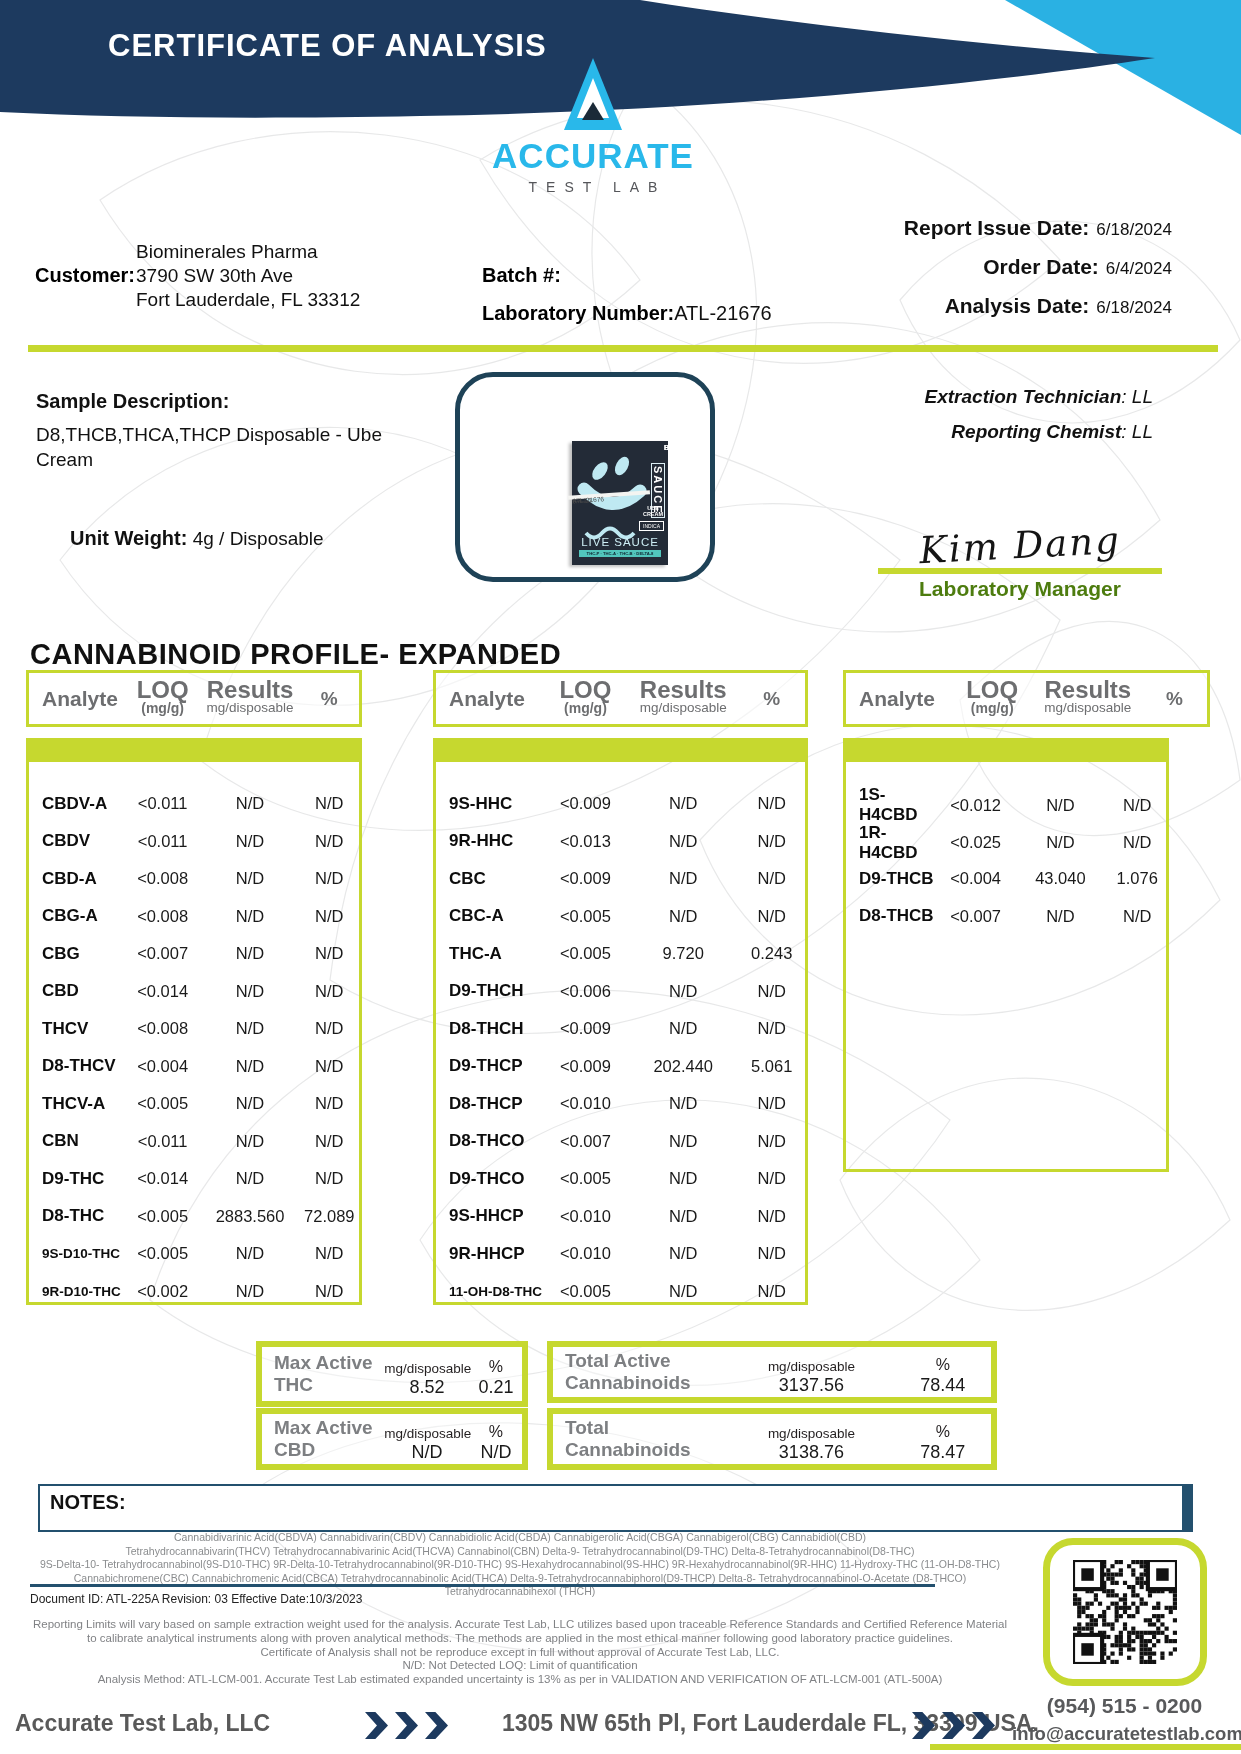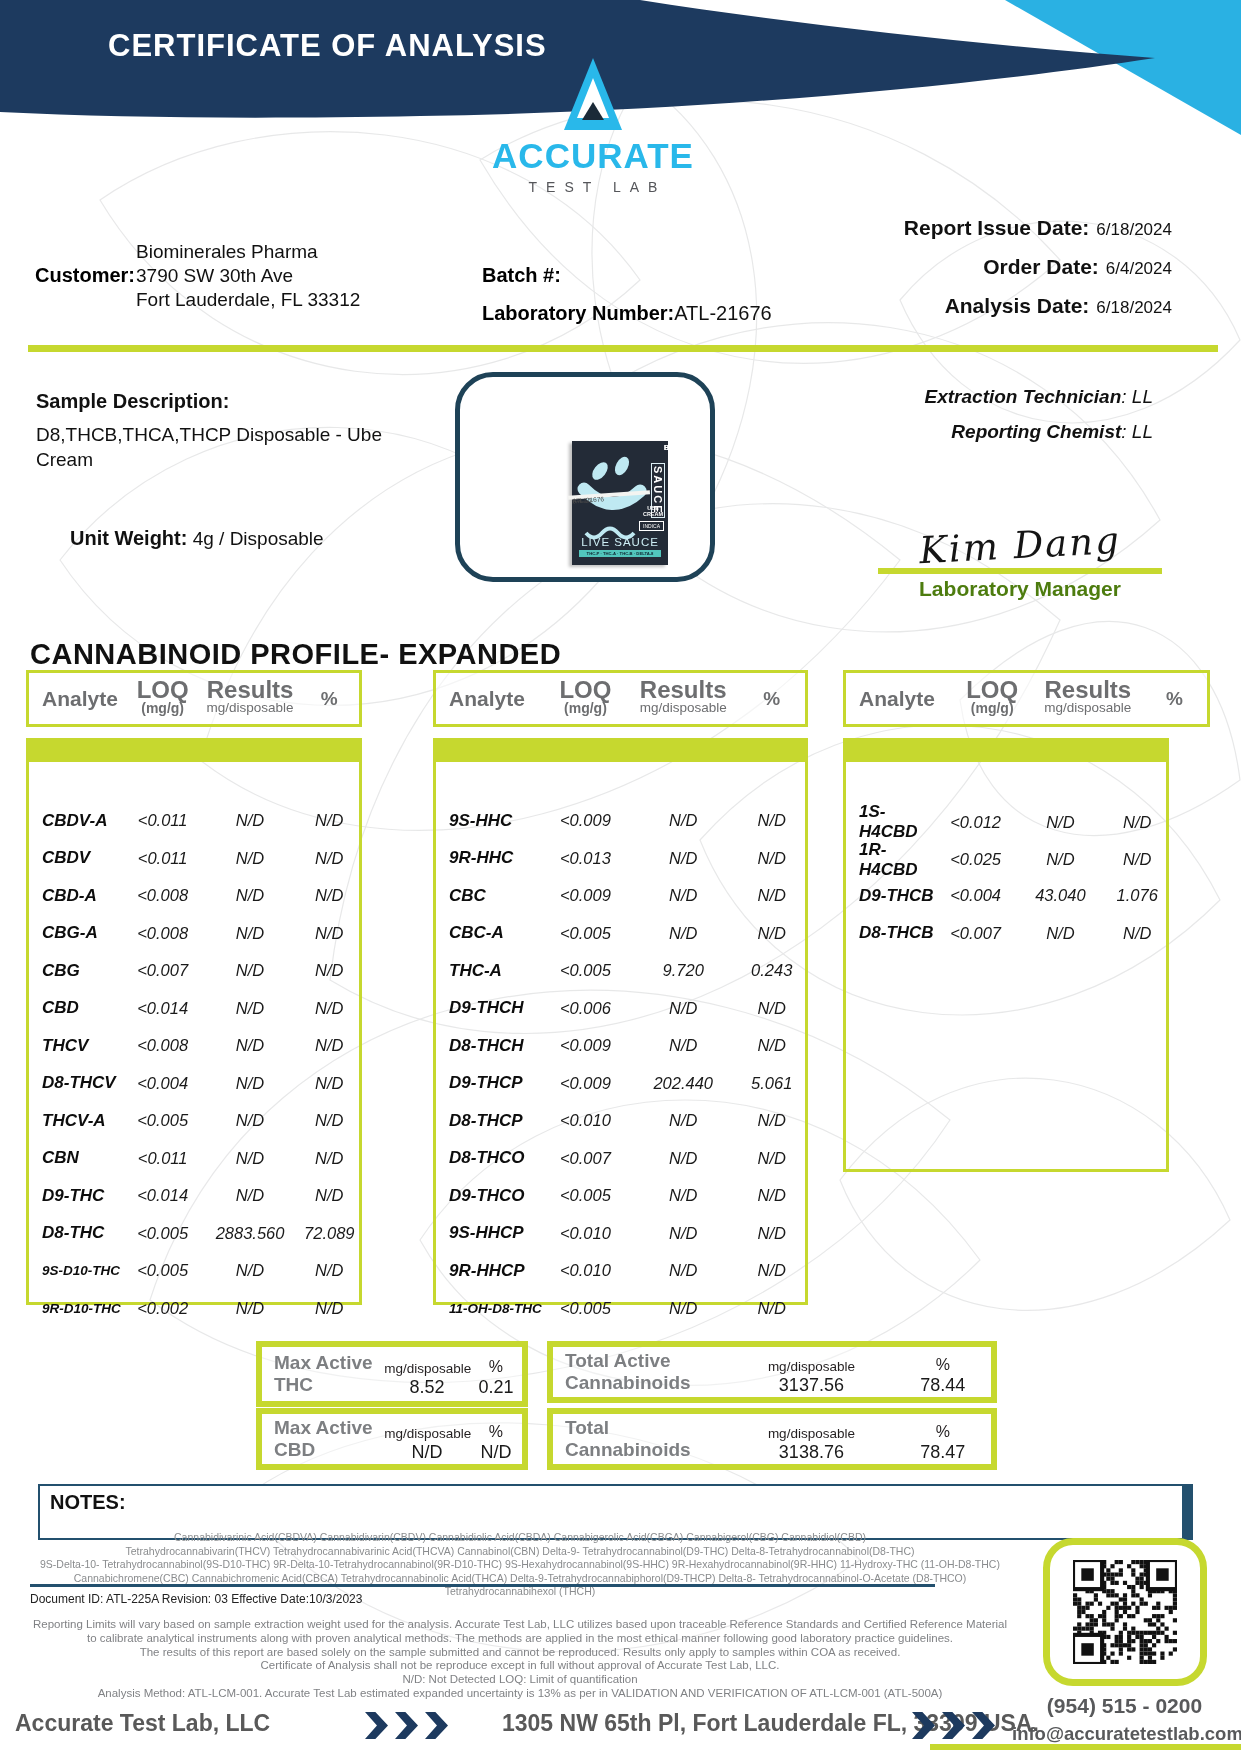--- a/index.html
+++ b/index.html
@@ -64,37 +64,37 @@
             display:grid;grid-template-columns:29% 23% 30% 18%;align-items:center;color:#6d6e70;
             background:rgba(255,255,255,.55);z-index:2;}
   .th-analyte{font-size:21px;font-weight:bold;padding-left:13px;}
   .th-stack{text-align:center;line-height:18px;}
   .th-stack .t1{font-size:24px;font-weight:bold;}
   .th-stack .t2{font-size:14px;font-weight:bold;}
   .th-stack .t2r{font-size:13.5px;font-weight:normal;}
   .th-pct{font-size:19px;font-weight:bold;text-align:center;}
   .tbl-body{position:absolute;top:738px;border:3px solid #c6d82f;box-sizing:border-box;z-index:2;}
   .lime-bar{height:21px;background:#c6d82f;}
-  .rows{padding-top:40px;font-style:italic;}
+  .rows{padding-top:23px;}
   .trow{display:grid;grid-template-columns:29% 23% 30% 18%;height:37.5px;align-items:center;}
   .tcell{font-size:16.5px;color:#1a1a1a;text-align:center;}
   .tcell.c0{text-align:left;padding-left:13px;font-weight:bold;font-size:17px;color:#0d0d0d;}
   .tcell.c0.sm{font-size:13.5px;}
   
   .sbox{position:absolute;border:6px solid #c6d82f;box-sizing:border-box;display:grid;
         grid-template-rows:27px 24px;align-content:center;z-index:2;background:rgba(255,255,255,.4);}
   .sbox.left{grid-template-columns:47% 33% 20%;}
   .sbox.right{grid-template-columns:40% 38% 22%;}
   .s-label{grid-row:1/3;align-self:center;color:#7d7f82;font-weight:bold;font-size:19px;
            padding-left:12px;line-height:22px;}
   .s-unit{font-size:13.5px;color:#231f20;text-align:center;align-self:end;}
   .s-pcth{font-size:16px;color:#231f20;text-align:center;align-self:end;}
   .s-val,.s-pct{font-size:18px;color:#1a1a1a;text-align:center;align-self:center;}
   
-  .notes{left:38px;top:1484px;width:1155px;height:56px;border:2px solid #23506e;
+  .notes{left:38px;top:1484px;width:1155px;height:48px;border:2px solid #23506e;
          border-right:11px solid #23506e;box-sizing:border-box;z-index:2;background:#fff;}
   .notes-label{font-size:20px;font-weight:bold;padding:5px 0 0 10px;color:#111;}
   .fineprint{left:35px;top:1531px;width:970px;text-align:center;font-size:10.5px;color:#8a8c8e;
              line-height:13.6px;z-index:2;}
   .docrule{left:30px;top:1584px;width:905px;height:3px;background:#23506e;z-index:2;}
   .docline{left:30px;top:1592px;font-size:12px;color:#222;z-index:2;}
   .disclaimer{left:15px;top:1618px;width:1010px;text-align:center;font-size:11.5px;color:#808285;
               line-height:13.8px;z-index:2;}
   
   .qr-box{left:1043px;top:1538px;width:164px;height:148px;border:7px solid #c6d82f;
@@ -501,21 +501,20 @@
       <div>Cannabidivarinic Acid(CBDVA)  Cannabidivarin(CBDV)  Cannabidiolic Acid(CBDA)  Cannabigerolic Acid(CBGA)  Cannabigerol(CBG) Cannabidiol(CBD)</div>
       <div>Tetrahydrocannabivarin(THCV)  Tetrahydrocannabivarinic Acid(THCVA)  Cannabinol(CBN)  Delta-9- Tetrahydrocannabinol(D9-THC)  Delta-8-Tetrahydrocannabinol(D8-THC)</div>
       <div>9S-Delta-10- Tetrahydrocannabinol(9S-D10-THC)  9R-Delta-10-Tetrahydrocannabinol(9R-D10-THC)  9S-Hexahydrocannabinol(9S-HHC)  9R-Hexahydrocannabinol(9R-HHC)  11-Hydroxy-THC (11-OH-D8-THC)</div>
       <div>Cannabichromene(CBC)  Cannabichromenic Acid(CBCA)  Tetrahydrocannabinolic Acid(THCA)  Delta-9-Tetrahydrocannabiphorol(D9-THCP) Delta-8- Tetrahydrocannabinol-O-Acetate (D8-THCO) Tetrahydrocannabihexol (THCH)</div>
     </div>
   <div class="abs docrule"></div>
   <div class="abs docline">Document ID: ATL-225A   Revision: 03    Effective Date:10/3/2023</div>
   <div class="abs disclaimer">
       <div>Reporting Limits will vary based on sample extraction weight used for the analysis. Accurate Test Lab, LLC utilizes based upon traceable Reference Standards and Certified Reference Material</div>
       <div>to calibrate analytical instruments along with proven analytical methods. The methods are applied in the most ethical manner following good laboratory practice guidelines.</div>
-      <div>The results of this report are based solely on the sample submitted and cannot be reproduced. Results only apply to samples within COA as received.</div>
       <div>Certificate of Analysis shall not be reproduce except in full without approval of Accurate Test Lab, LLC.</div>
       <div>N/D: Not Detected   LOQ: Limit of quantification</div>
       <div>Analysis Method: ATL-LCM-001.   Accurate Test Lab estimated expanded uncertainty is 13% as per in VALIDATION AND VERIFICATION OF ATL-LCM-001 (ATL-500A)</div>
     </div>
 
   <div class="abs qr-box">
     <svg id="qr" width="104" height="104" viewBox="0 0 25 25">
         <rect x="0" y="0" width="7" height="7" fill="none" stroke="#111" stroke-width="1"></rect>
         <rect x="2" y="2" width="3" height="3" fill="#111"></rect>
         <rect x="18" y="0" width="7" height="7" fill="none" stroke="#111" stroke-width="1"></rect>

